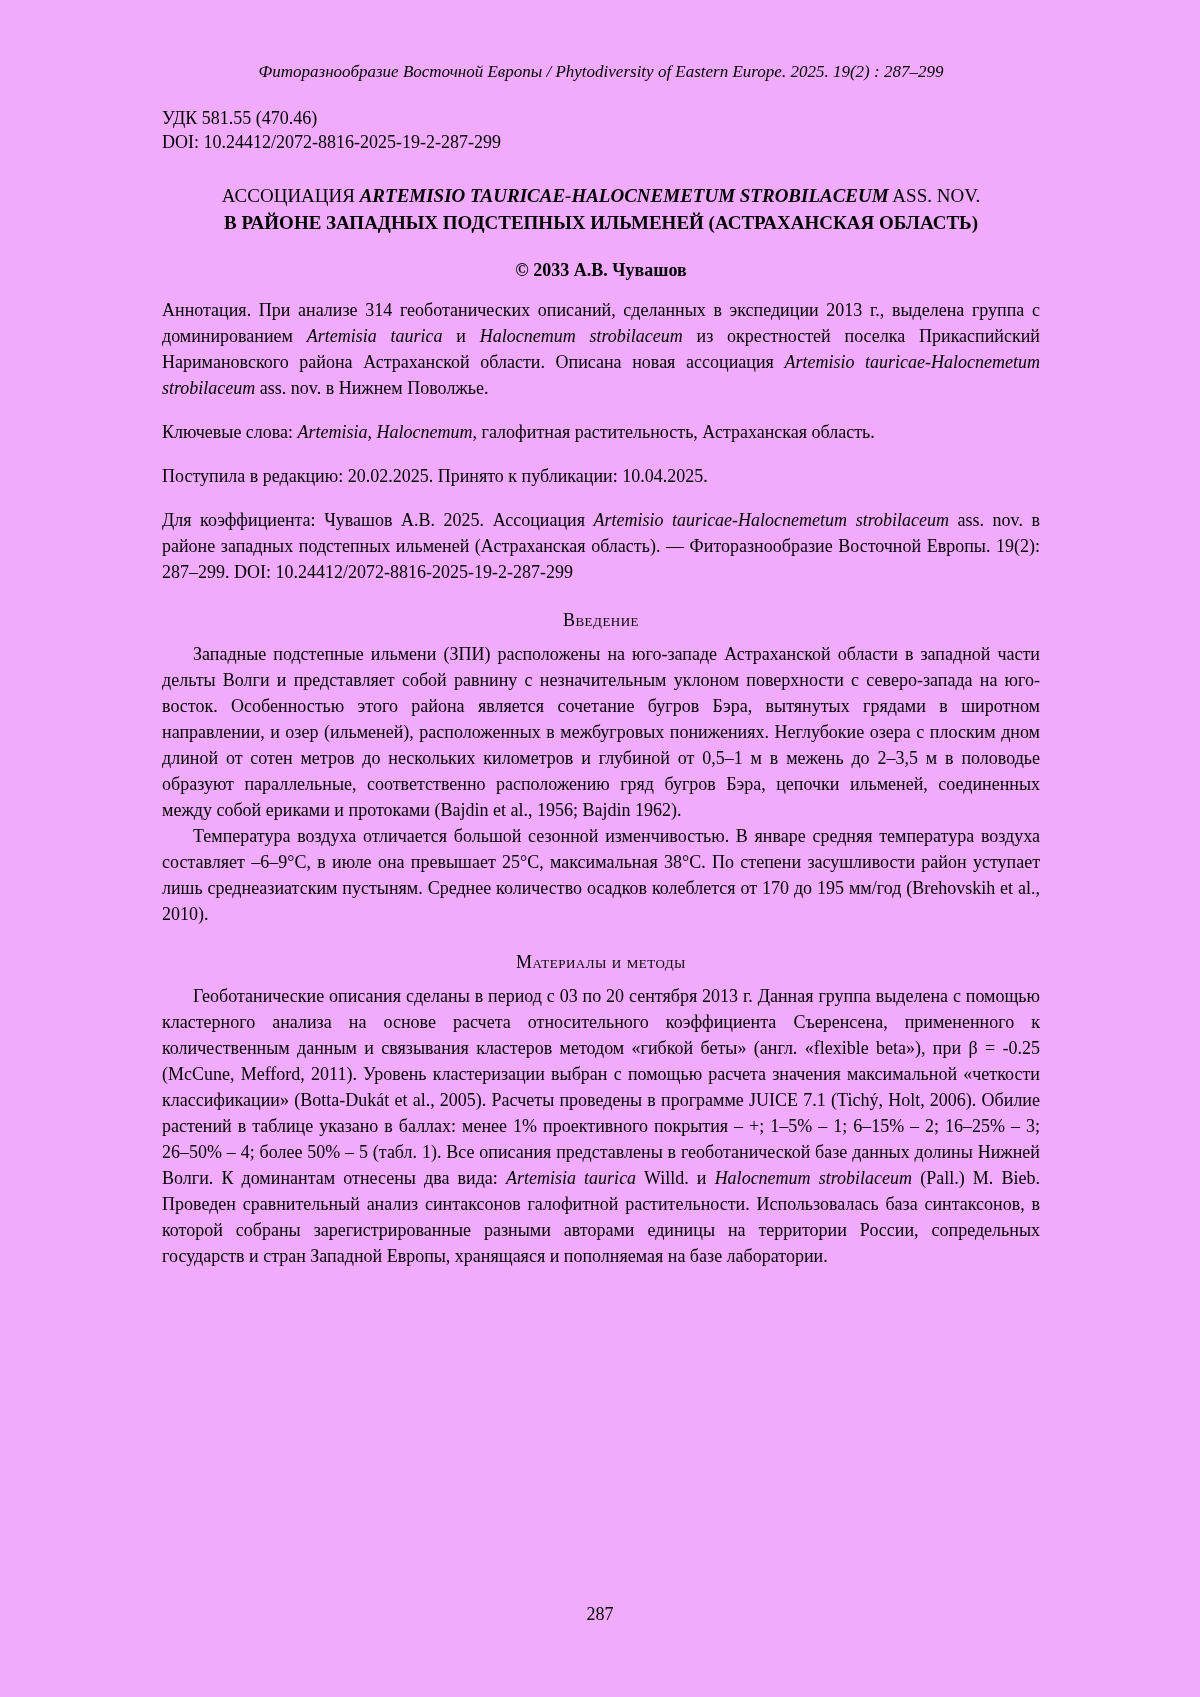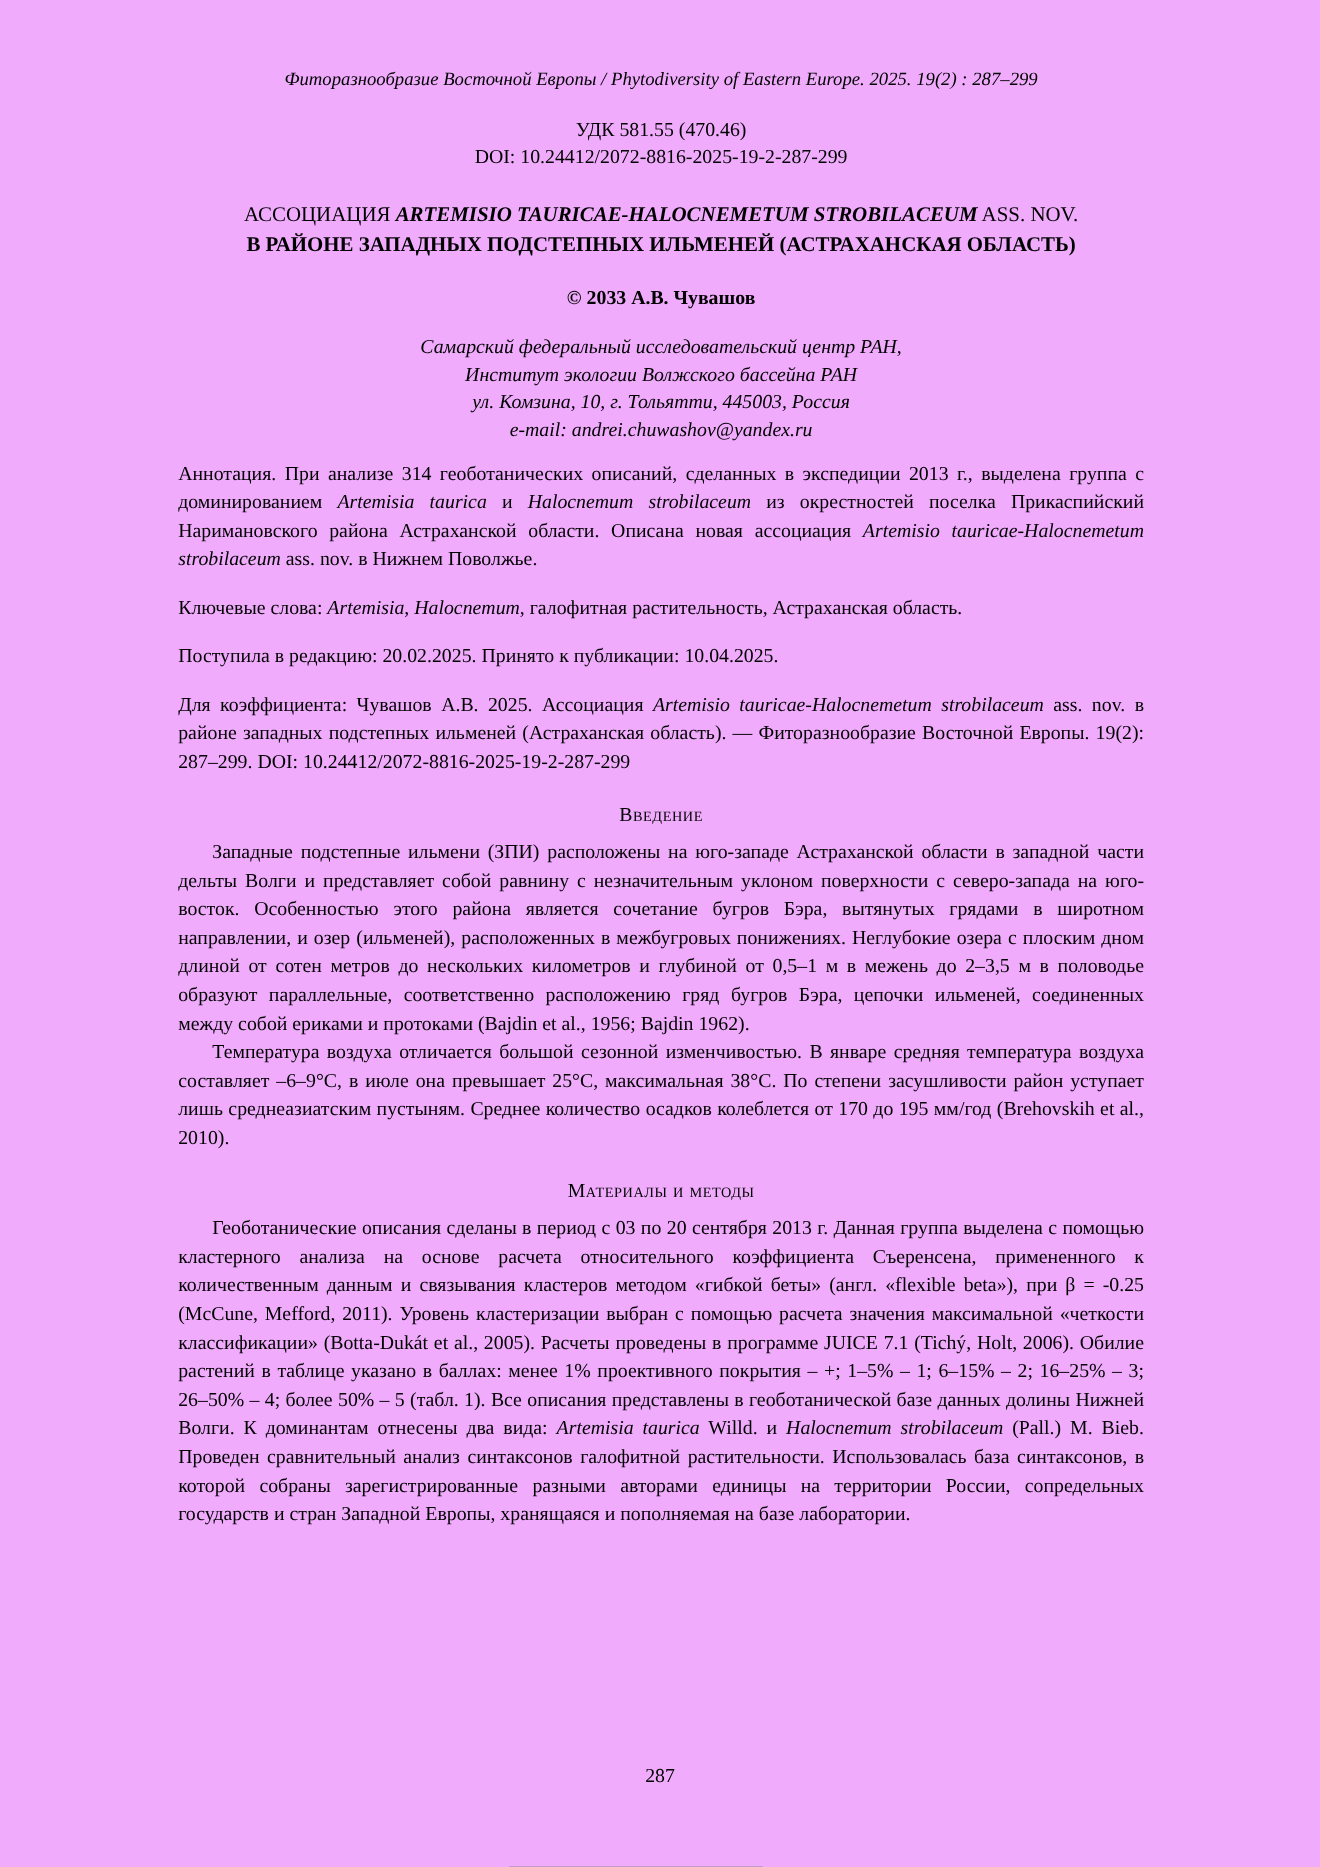--- a/index.html
+++ b/index.html
@@ -19,21 +19,20 @@
   .journal-line {
     text-align: center;
     font-style: italic;
     font-size: 17px;
     line-height: 20px;
     margin-bottom: 24px;
   }
   .udk-block div {
     font-size: 18px;
     line-height: 24px;
-    text-align: center;
   }
   .title-block {
     margin-top: 28px;
     text-align: center;
     font-weight: bold;
     font-size: 19px;
     line-height: 27px;
   }
   .copyright-line {
     margin-top: 22px;
@@ -90,26 +89,20 @@
       <div>DOI: 10.24412/2072-8816-2025-19-2-287-299</div>
     </div>
 
     <div class="title-block">
       <div><span class="run-b">АССОЦИАЦИЯ </span><span class="run-bi">ARTEMISIO TAURICAE-HALOCNEMETUM STROBILACEUM</span><span class="run-b"> ASS. NOV.</span></div>
       <div>В РАЙОНЕ ЗАПАДНЫХ ПОДСТЕПНЫХ ИЛЬМЕНЕЙ (АСТРАХАНСКАЯ ОБЛАСТЬ)</div>
     </div>
 
     <div class="copyright-line">© 2033 А.В. Чувашов</div>
 
-    <div class="affiliation-block">
-      <div>Самарский федеральный исследовательский центр РАН,</div>
-      <div>Институт экологии Волжского бассейна РАН</div>
-      <div>ул. Комзина, 10, г. Тольятти, 445003, Россия</div>
-      <div>e-mail: andrei.chuwashov@yandex.ru</div>
-    </div>
 
     <div class="para meta-para" style="margin-top:14px;"><span class="run-b">Аннотация.</span><span> При анализе 314 геоботанических описаний, сделанных в экспедиции 2013 г., выделена группа с доминированием </span><span class="run-i">Artemisia taurica</span><span> и </span><span class="run-i">Halocnemum strobilaceum</span><span> из окрестностей поселка Прикаспийский Наримановского района Астраханской области. Описана новая ассоциация </span><span class="run-i">Artemisio tauricae-Halocnemetum strobilaceum</span><span> ass. nov. в Нижнем Поволжье.</span></div>
 
     <div class="para meta-para"><span class="run-b">Ключевые слова: </span><span class="run-i">Artemisia</span><span>, </span><span class="run-i">Halocnemum</span><span>, галофитная растительность, Астраханская область.</span></div>
 
     <div class="para meta-para"><span class="run-b">Поступила в редакцию: </span><span>20.02.2025. </span><span class="run-b">Принято к публикации: </span><span>10.04.2025.</span></div>
 
     <div class="para meta-para"><span class="run-b">Для коэффициента: </span><span>Чувашов А.В. 2025. Ассоциация </span><span class="run-i">Artemisio tauricae-Halocnemetum strobilaceum</span><span> ass. nov. в районе западных подстепных ильменей (Астраханская область). — Фиторазнообразие Восточной Европы. 19(2): 287–299.  DOI: 10.24412/2072-8816-2025-19-2-287-299</span></div>
 
     <div class="section-heading">Введение</div>

